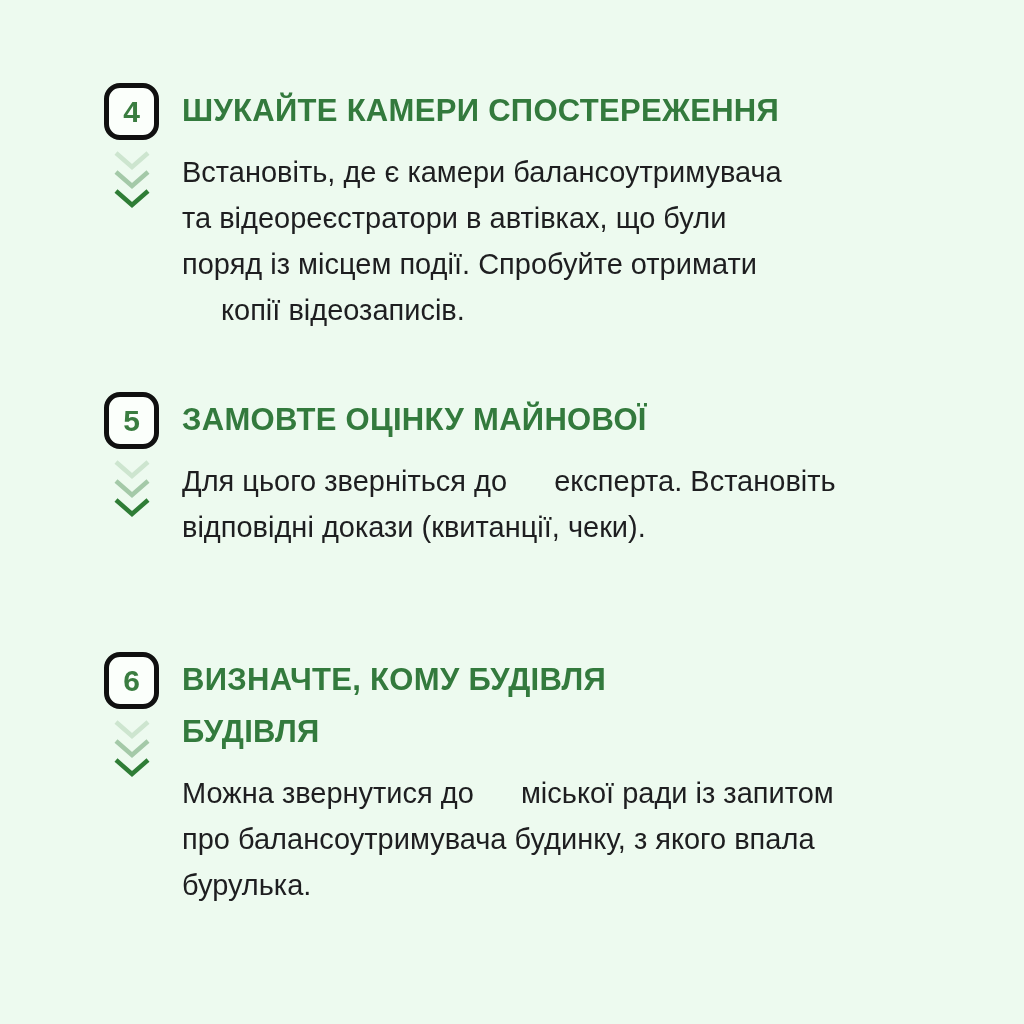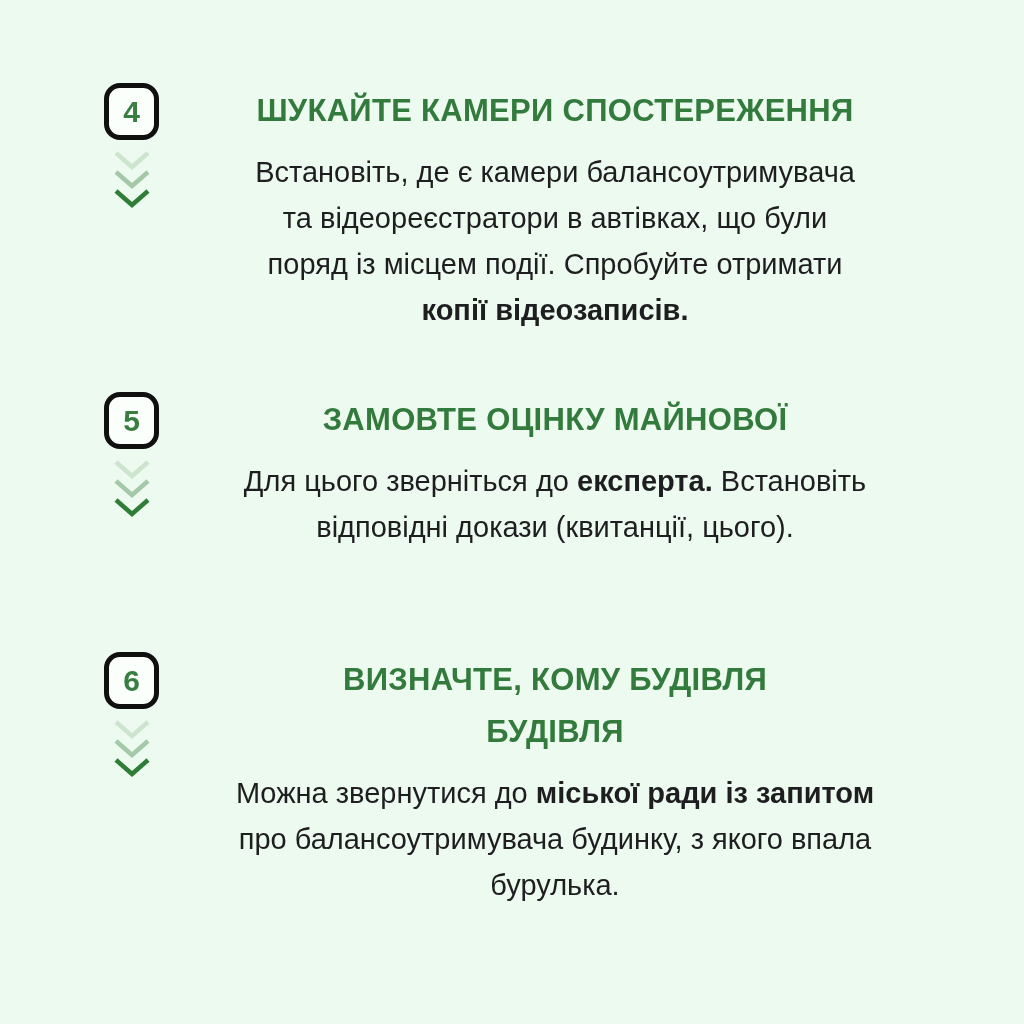--- a/index.html
+++ b/index.html
@@ -45,41 +45,41 @@
     font-weight: 700;
     color: var(--number-green, #3a7d40);
     line-height: 1;
   }
   .chevrons {
     margin-top: 9px;
     margin-left: 7px;
   }
   .step-right {
     padding-top: 2px;
-    text-align: center;
   }
   .title-line {
     font-size: 31px;
     font-weight: 700;
     letter-spacing: 0.3px;
     line-height: 52px;
     color: var(--heading-green, #337a3d);
     white-space: nowrap;
   }
   .body {
     margin-top: 12px;
   }
   .body-line {
     font-size: 29px;
     line-height: 46px;
     color: var(--body-text, #1e1e20);
     white-space: nowrap;
   }
   .body-line .b {
-    font-weight: 700;
+    font-weight: 400;
+    margin-left: 39px;
   }
 </style>
 </head>
 <body>
 
 <div id="canvas">
 
   <section class="step" id="step-0">
     <div class="step-left">
       <div class="badge">
@@ -115,21 +115,21 @@
         <polyline points="5,23 21,37 37,23" fill="none" stroke="var(--chevron-mid, #a4c9a8)" stroke-width="4.5"></polyline>
         <polyline points="5,42 21,56 37,42" fill="none" stroke="var(--chevron-dark, #2f7d36)" stroke-width="4.5"></polyline>
       </svg>
     </div>
     <div class="step-right">
       <div class="step-title">
         <div class="title-line">ЗАМОВТЕ ОЦІНКУ МАЙНОВОЇ</div>
       </div>
       <div class="body">
           <div class="body-line"><span>Для цього зверніться до </span><span class="b">експерта.</span><span> Встановіть</span></div>
-          <div class="body-line"><span>відповідні докази (квитанції, цього).</span></div>
+          <div class="body-line"><span>відповідні докази (квитанції, чеки).</span></div>
         </div>
     </div>
   </section>
 
   <section class="step" id="step-2">
     <div class="step-left">
       <div class="badge">
         <span class="badge-number">6</span>
       </div>
       <svg class="chevrons" width="42" height="66" viewBox="0 0 42 66">

